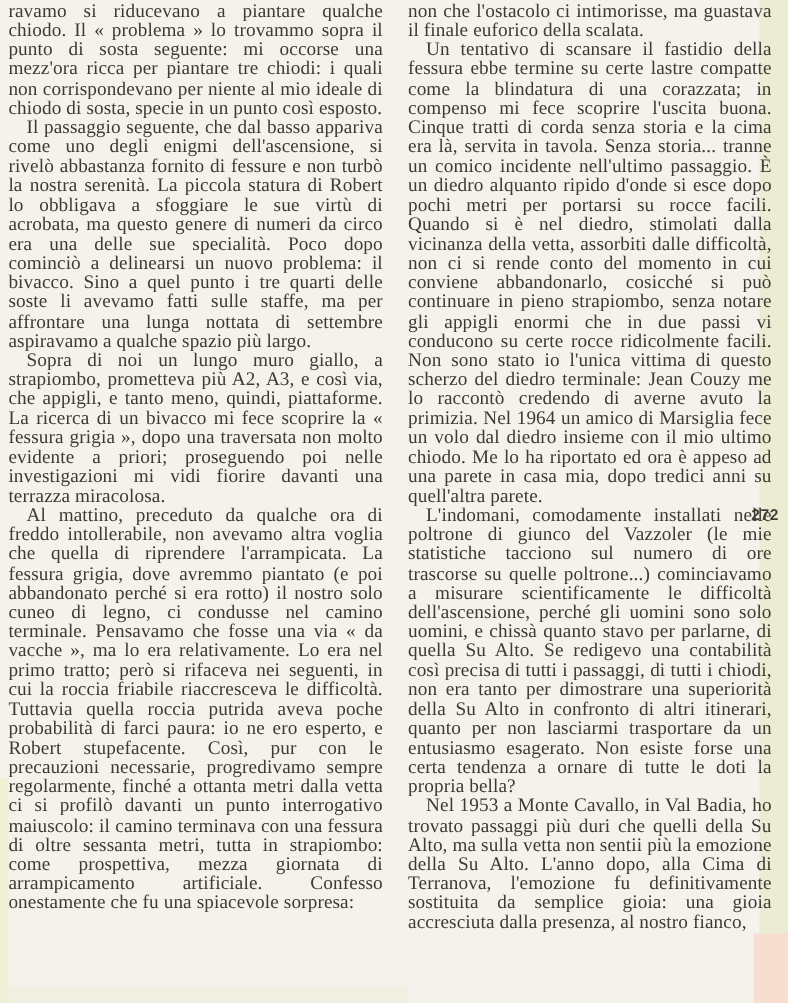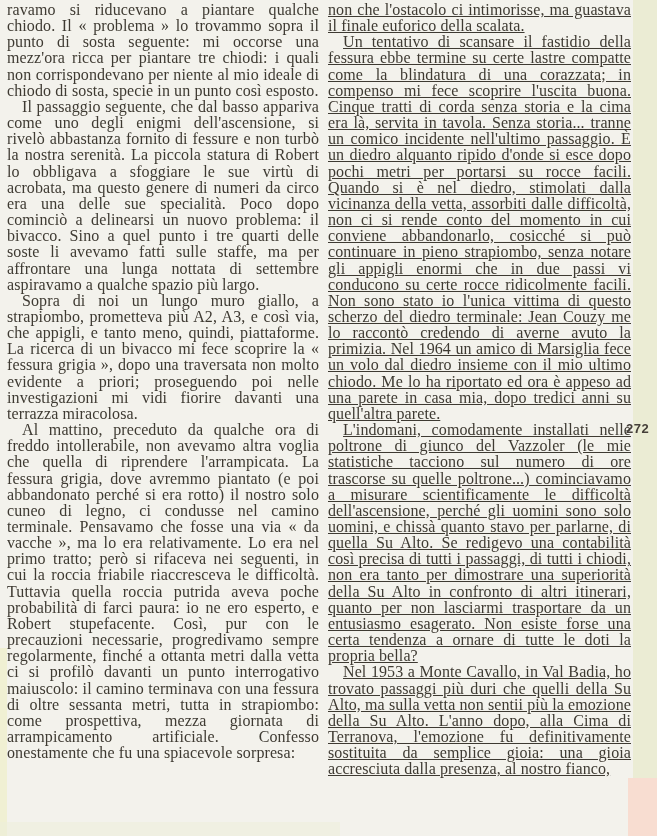--- a/index.html
+++ b/index.html
@@ -61,21 +61,21 @@
   }
   .column {
     position: absolute;
     top: 2px;
     text-align: justify;
     font-size: 16px;
     line-height: 16.15px;
     letter-spacing: .1px;
   }
   .column-left  { left: 7px;   width: 312px; }
-  .column-right { left: 328px; width: 303px; text-decoration: underline; }
+  .column-right { left: 340px; width: 303px; }
   .column p { margin: 0; }
   .column p.indent { text-indent: 15px; }
 </style>
 </head>
 <body>
 
 <div class="margin-strip"></div>
 <div class="corner-pink"></div>
 <div class="left-edge-tint"></div>
 <div class="bottom-left-tint"></div>

